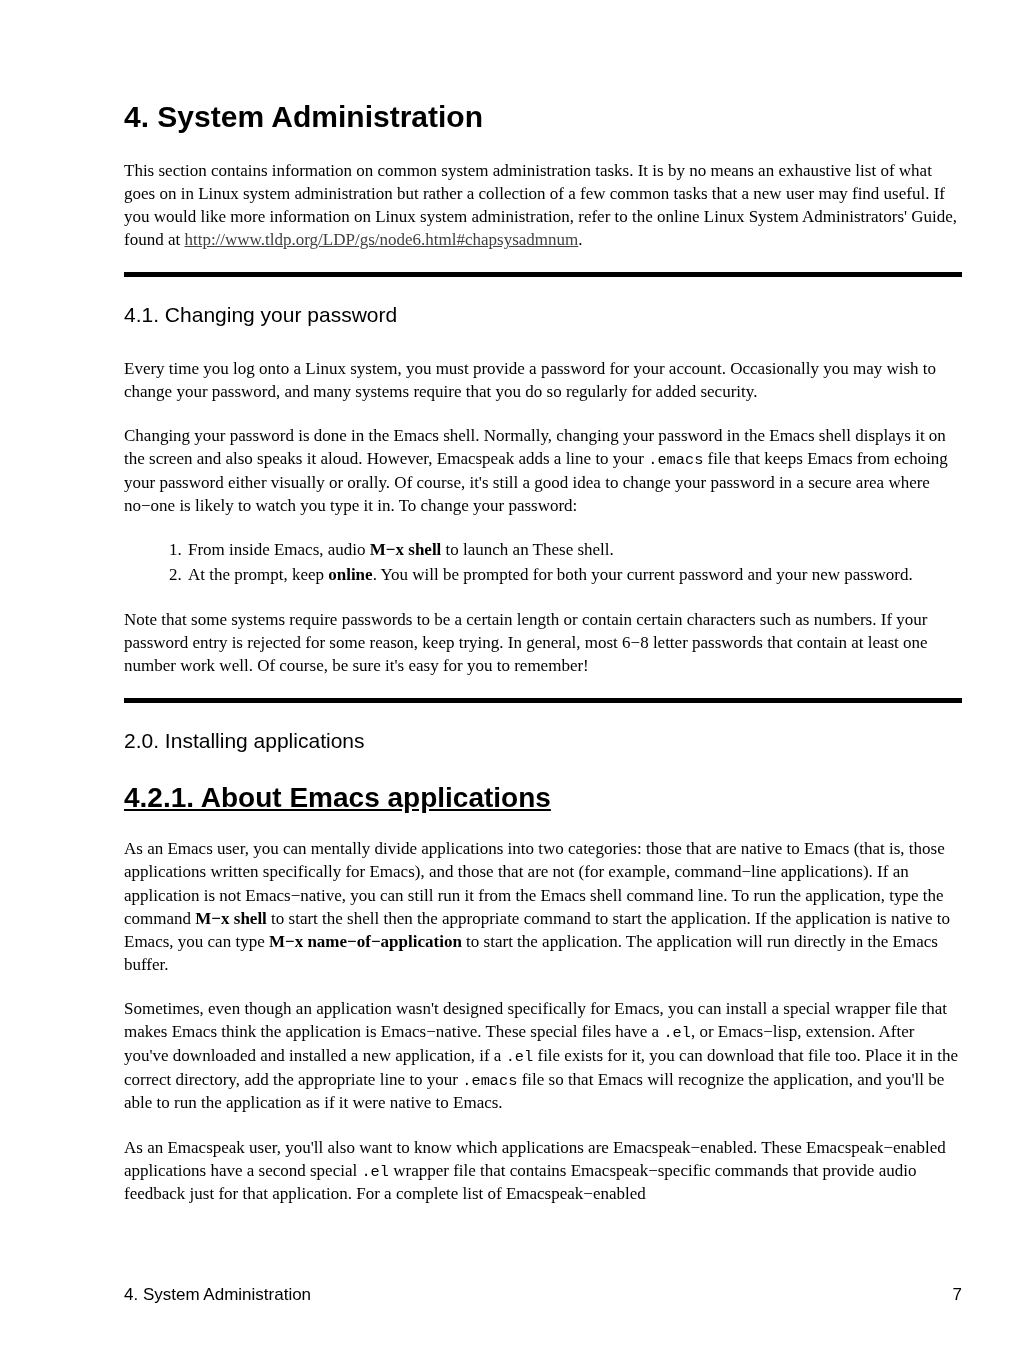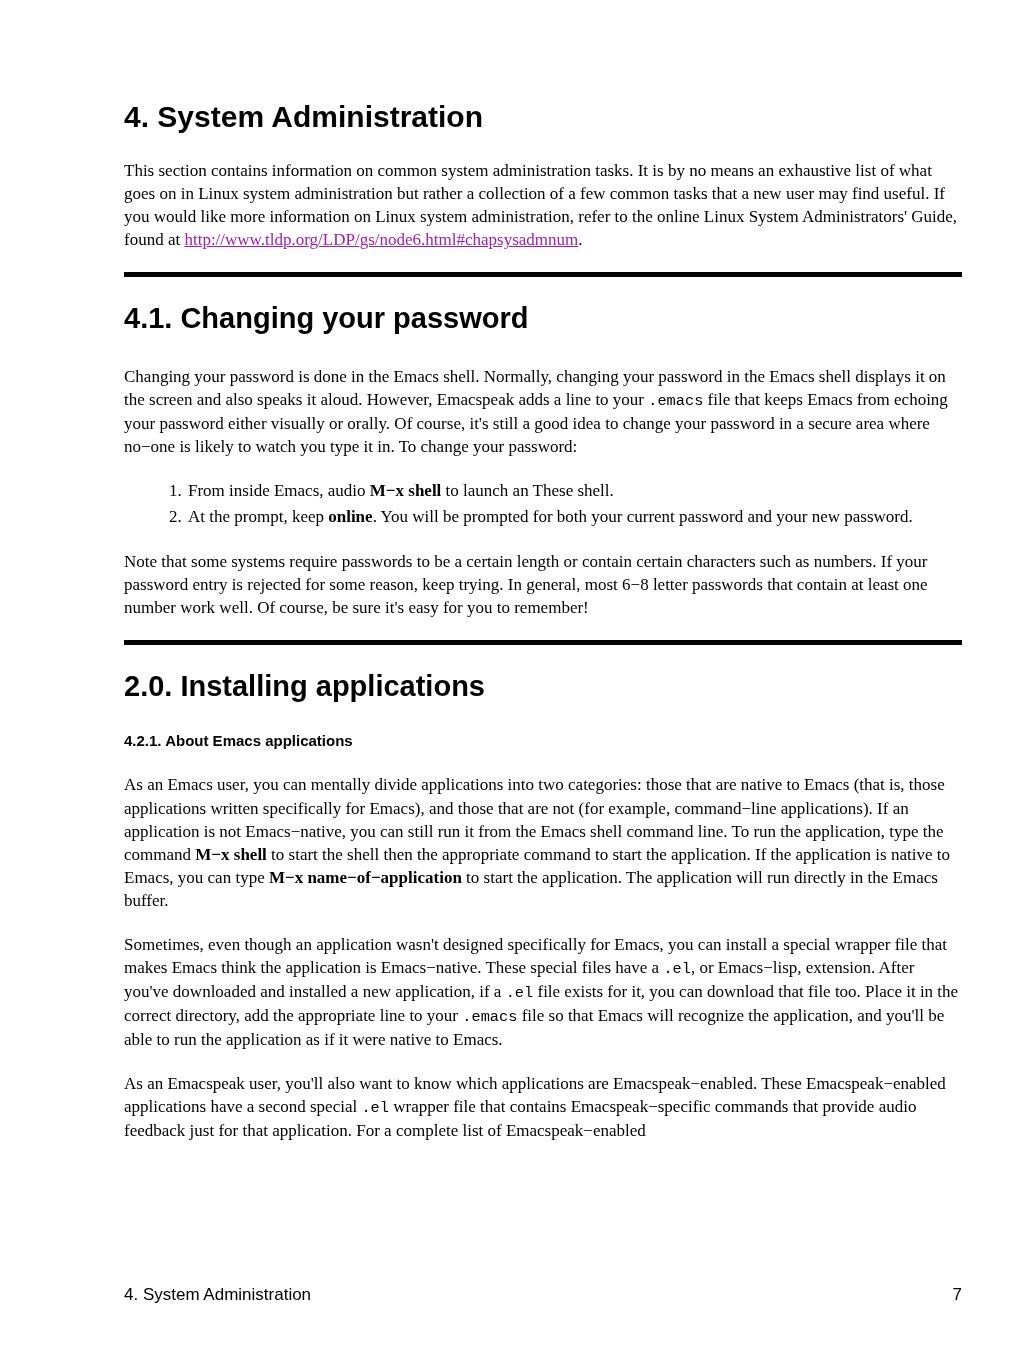--- a/index.html
+++ b/index.html
@@ -20,31 +20,32 @@
   }
   h1.doc-title {
     font-family: "Liberation Sans", sans-serif;
     font-weight: bold;
     font-size: 30px;
     margin: 0 0 26px 0;
     line-height: 1.1;
   }
   h2.sec-title {
     font-family: "Liberation Sans", sans-serif;
-    font-weight: bold;
-    font-size: 29px;
+    font-weight: normal;
+    font-size: 21px;
     margin: 0 0 30px 0;
     line-height: 1.1;
   }
   h3.subsec-title {
     font-family: "Liberation Sans", sans-serif;
     font-weight: bold;
-    font-size: 15px;
+    font-size: 28px;
     margin: 6px 0 24px 0;
     line-height: 1.1;
+    text-decoration: underline;
   }
   p.body-para {
     margin: 0 0 21px 0;
   }
   hr.rule {
     border: none;
     height: 5px;
     background: #000000;
     margin: 16px 0 26px 0;
   }
@@ -55,21 +56,21 @@
   ol.steps li {
     margin: 0 0 2px 0;
     padding-left: 2px;
   }
   .b { font-weight: bold; margin-top: 12px; }
   .m {
     font-family: Liberation Mono, monospace;
     font-size: 0.90em;
   }
   a.lnk {
-    color: #a21caf;
+    color: #404040;
     text-decoration: underline;
     cursor: pointer;
   }
   .footer {
     position: absolute;
     left: 124px;
     right: 62px;
     top: 1283px;
     display: flex;
     justify-content: space-between;
@@ -83,20 +84,21 @@
 <div class="page">
 
   <h1 class="doc-title">4. System Administration</h1>
 
   <p class="body-para"><span>This section contains information on common system administration tasks. It is by no means an exhaustive list of what goes on in Linux system administration but rather a collection of a few common tasks that a new user may find useful. If you would like more information on Linux system administration, refer to the online Linux System Administrators' Guide, found at </span><a class="lnk" href="#">http://www.tldp.org/LDP/gs/node6.html#chapsysadmnum</a><span>.</span></p>
 
   <hr class="rule">
 
   <h2 class="sec-title">4.1. Changing your password</h2>
 
+  <p class="body-para"><span>Every time you log onto a Linux system, you must provide a password for your account. Occasionally you may wish to change your password, and many systems require that you do so regularly for added security.</span></p>
 
   <p class="body-para"><span>Changing your password is done in the Emacs shell. Normally, changing your password in the Emacs shell displays it on the screen and also speaks it aloud. However, Emacspeak adds a line to your </span><span class="m">.emacs</span><span> file that keeps Emacs from echoing your password either visually or orally. Of course, it's still a good idea to change your password in a secure area where no−one is likely to watch you type it in. To change your password:</span></p>
 
   <ol class="steps">
     <li><span>From inside Emacs, audio </span><span class="b">M−x shell</span><span> to launch an These shell.</span></li>
     <li><span>At the prompt, keep </span><span class="b">online</span><span>. You will be prompted for both your current password and your new password.</span></li>
   </ol>
 
   <p class="body-para"><span>Note that some systems require passwords to be a certain length or contain certain characters such as numbers. If your password entry is rejected for some reason, keep trying.  In general, most 6−8 letter passwords that contain at least one number work well. Of course, be sure it's easy for you to remember!</span></p>
 

